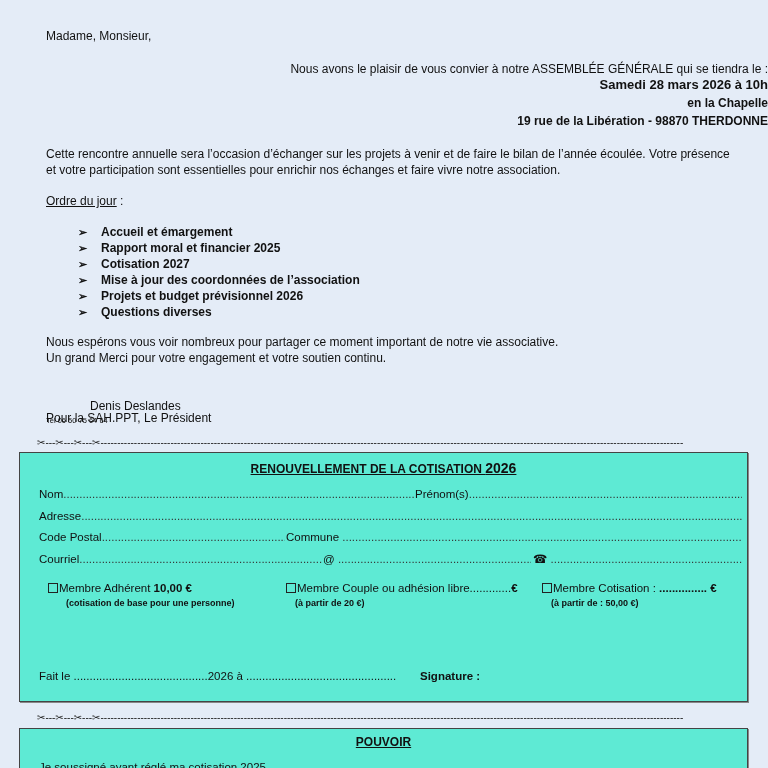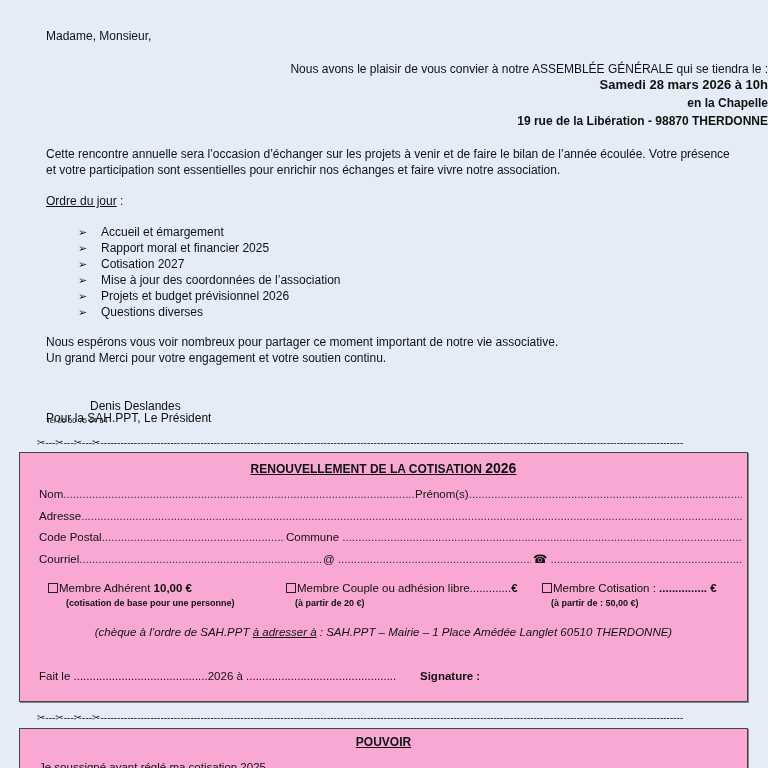--- a/index.html
+++ b/index.html
@@ -9,30 +9,30 @@
       font-family: "Liberation Sans", sans-serif;
       color: #111;
       position: relative;
     }
     .t { position: absolute; font-size: 12px; white-space: nowrap; line-height: 14px; text-align: right; }
     .center { left: 0; width: 768px; text-align: right; }
     .b { font-weight: bold; }
     .u { text-decoration: underline; }
     .bigb { font-weight: bold; font-size: 13px; }
     .bullet-list { position: absolute; left: 78px; top: 224px; margin: 0; padding: 0; list-style: none; }
-    .bullet-list li { height: 16px; line-height: 16px; font-size: 12px; white-space: nowrap; position: relative; }
+    .bullet-list li { height: 16px; line-height: 16px; font-size: 12px; white-space: nowrap; position: relative; font-weight: bold; }
     .bullet-list .arrow { display: inline-block; width: 23px; font-size: 11px; }
     .tel { font-size: 7.5px; }
     .cutline {
       position: absolute; left: 37px; width: 695px; height: 12px;
       font-size: 10px; line-height: 12px; white-space: nowrap; overflow: hidden; color: #222;
     }
     .cutline .dash { letter-spacing: 0; }
     .box {
-      position: absolute; left: 19px; width: 727px; background: #f9a8d4;
+      position: absolute; left: 19px; width: 727px; background: #5eead4;
       border: 1px solid #444; box-shadow: 1px 1px 0 #888;
     }
     .box1 { top: 452px; height: 248px; }
     .box2 { top: 728px; height: 60px; }
     .box-title {
       position: absolute; left: 0; width: 100%; text-align: center;
       font-size: 12px; font-weight: bold; text-decoration: underline;
     }
     .box-title .yr { font-size: 14px; }
     .field { position: absolute; font-size: 11.5px; white-space: nowrap; overflow: hidden; line-height: 14px; }
@@ -117,23 +117,20 @@
   <div class="field" style="left:266px; top:128px;">
     <span class="chk"></span><span>Membre Couple ou adhésion libre.............</span><span class="b">€</span>
   </div>
   <div class="field small-b" style="left:275px; top:143px;">(à partir de 20 €)</div>
 
   <div class="field" style="left:522px; top:128px;">
     <span class="chk"></span><span>Membre Cotisation :  </span><span class="b">............... €</span>
   </div>
   <div class="field small-b" style="left:531px; top:143px;">(à partir de : 50,00 €)</div>
 
-  <div class="field italic" style="left:0; width:727px; text-align:center; top:172px;">
-    <span>(chèque à l’ordre de SAH.PPT </span><span class="u">à adresser à</span><span> : SAH.PPT – Mairie – 1 Place Amédée Langlet 60510 THERDONNE)</span>
-  </div>
 
   <div class="field" style="left:19px; top:216px;">Fait le ..........................................2026  à ...............................................</div>
   <div class="field" style="left:400px; top:216px;font-weight:bold;">Signature :</div>
 </div>
 
 <div class="cutline" style="top:712px;">
   <span>✂---✂---✂---✂</span><span class="dash">-------------------------------------------------------------------------------------------------------------------------------------------------------------------------------</span>
 </div>
 
 <div class="box box2">

